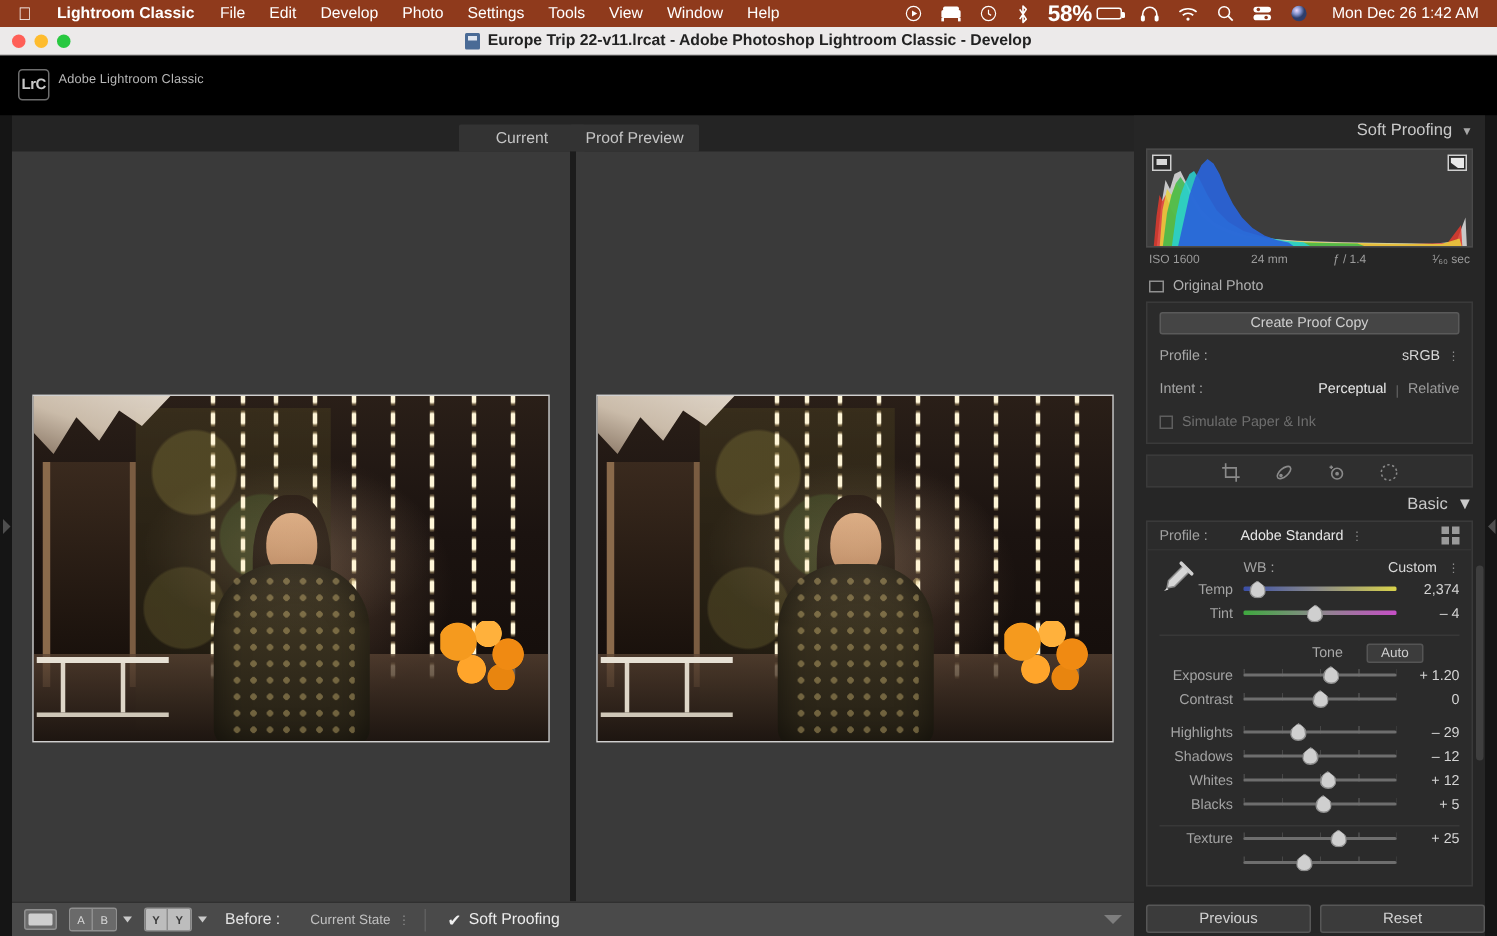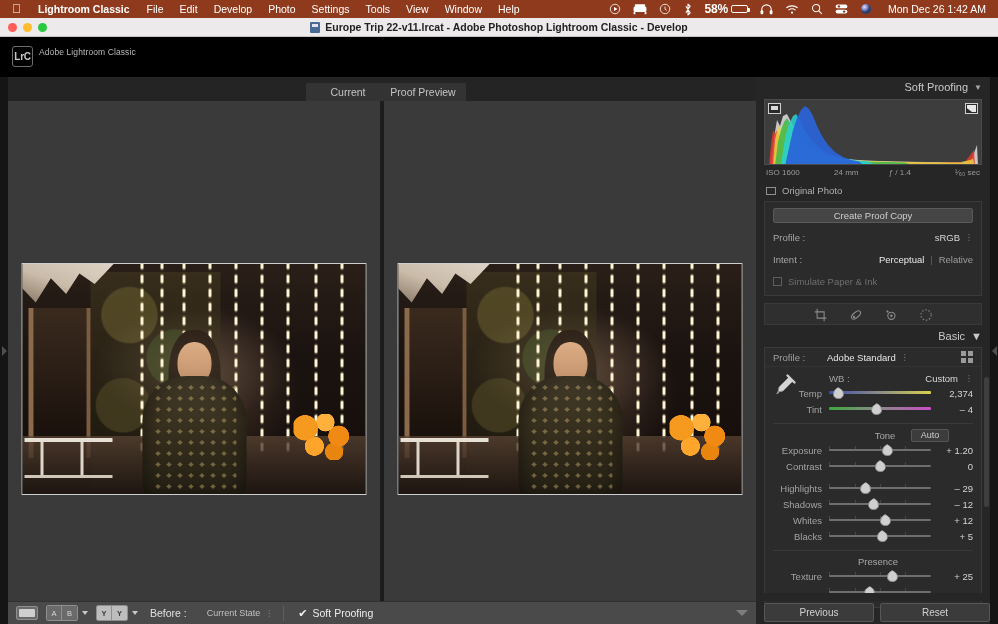--- a/index.html
+++ b/index.html
@@ -18,21 +18,21 @@
     display: flex; align-items: center;
     font-size: 10.5px; color: #fff;
     padding: 0 6px;
   }
   .menubar .apple { font-size: 12px; padding: 0 8px 0 6px; line-height: 1; }
   .menubar .app-name { font-weight: bold; padding: 0 9px; }
   .menubar .mi { padding: 0 8px; }
   .menubar .spacer { flex: 1; }
   .menubar .si { padding: 0 6px; display: flex; align-items: center; }
   .menubar .clock { padding: 0 6px 0 10px; font-size: 10.5px; white-space: nowrap; }
-  .batt-txt { font-size: 12px; font-weight: bold; letter-spacing: -0.2px; }
+  .batt-txt { font-size: 15px; font-weight: bold; letter-spacing: -0.2px; }
   .batt-shell {
     width: 17px; height: 8px; border: 1px solid #fff; border-radius: 2px;
     margin-left: 3px; position: relative; padding: 1px;
   }
   .batt-shell::after {
     content:''; position:absolute; right:-3px; top:2px; width:2px; height:4px;
     background:#fff; border-radius:0 1px 1px 0;
   }
   .batt-fill { height: 100%; background: #fff; border-radius: 1px; }
 
@@ -825,21 +825,20 @@
             <span class="slbl">Blacks</span>
             <span class="track">
               <span class="ticks"></span>
                 <span class="bar"></span>
               <span class="knob" style="left:52%"></span>
             </span>
             <span class="sval">+ 5</span>
           </div>
 
           <div class="divider-line"></div>
-          <div class="presence-head">Presence</div>
 
           <div class="srow">
             <span class="slbl">Texture</span>
             <span class="track">
               <span class="ticks"></span>
                 <span class="bar"></span>
               <span class="knob" style="left:62%"></span>
             </span>
             <span class="sval">+ 25</span>
           </div>

